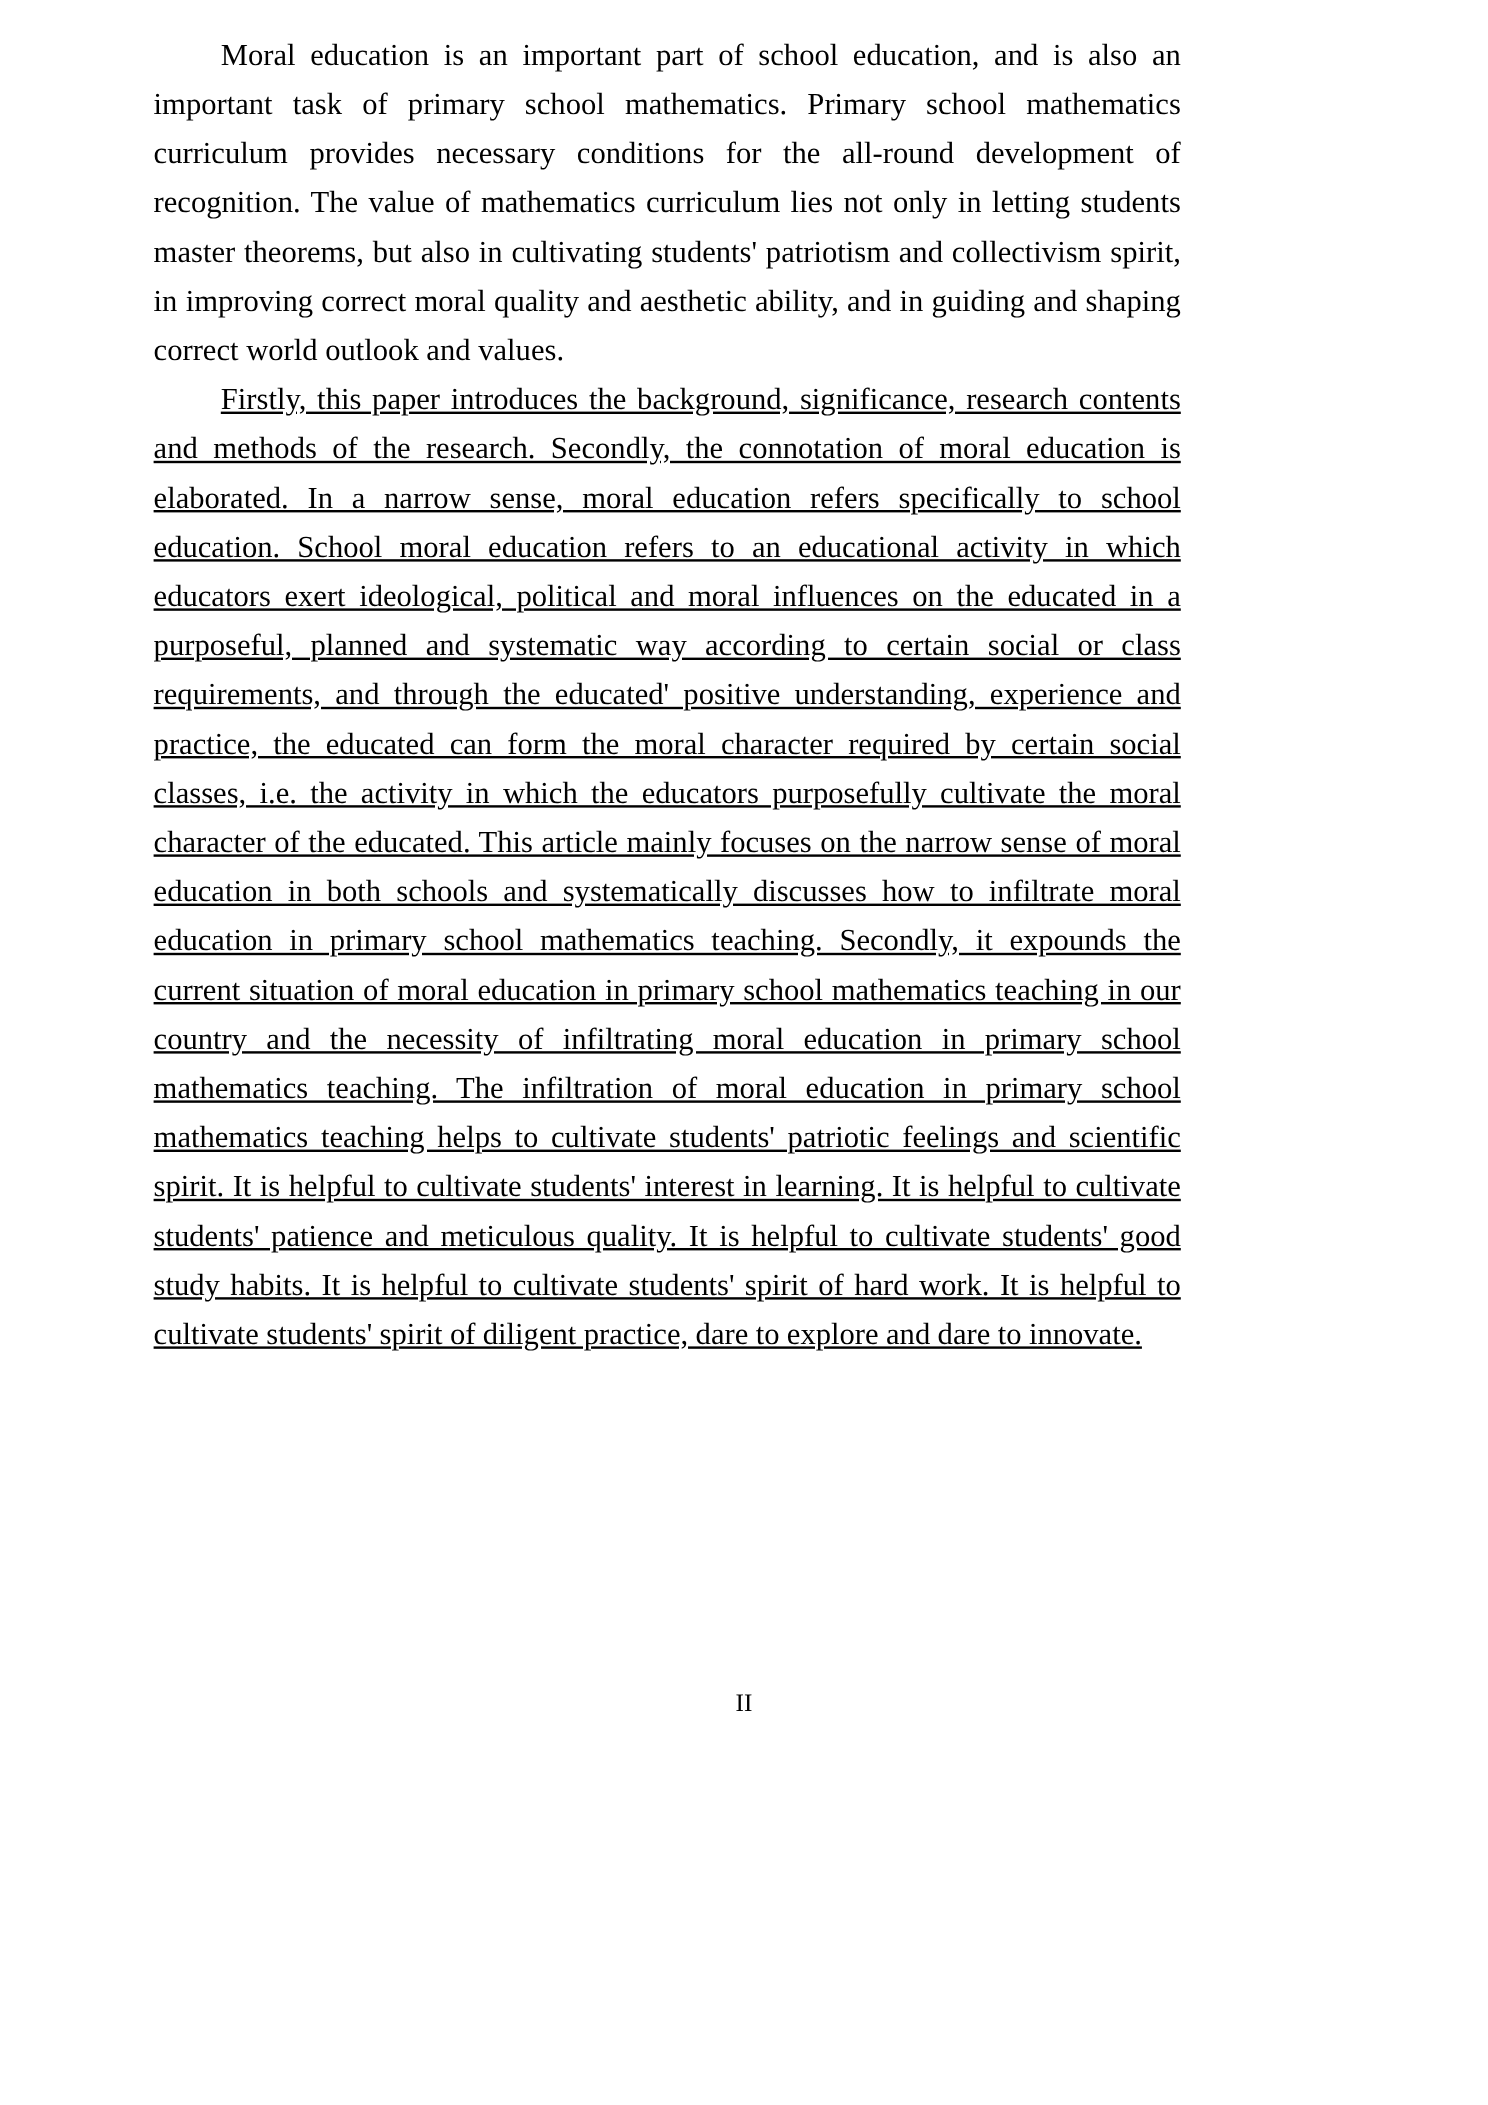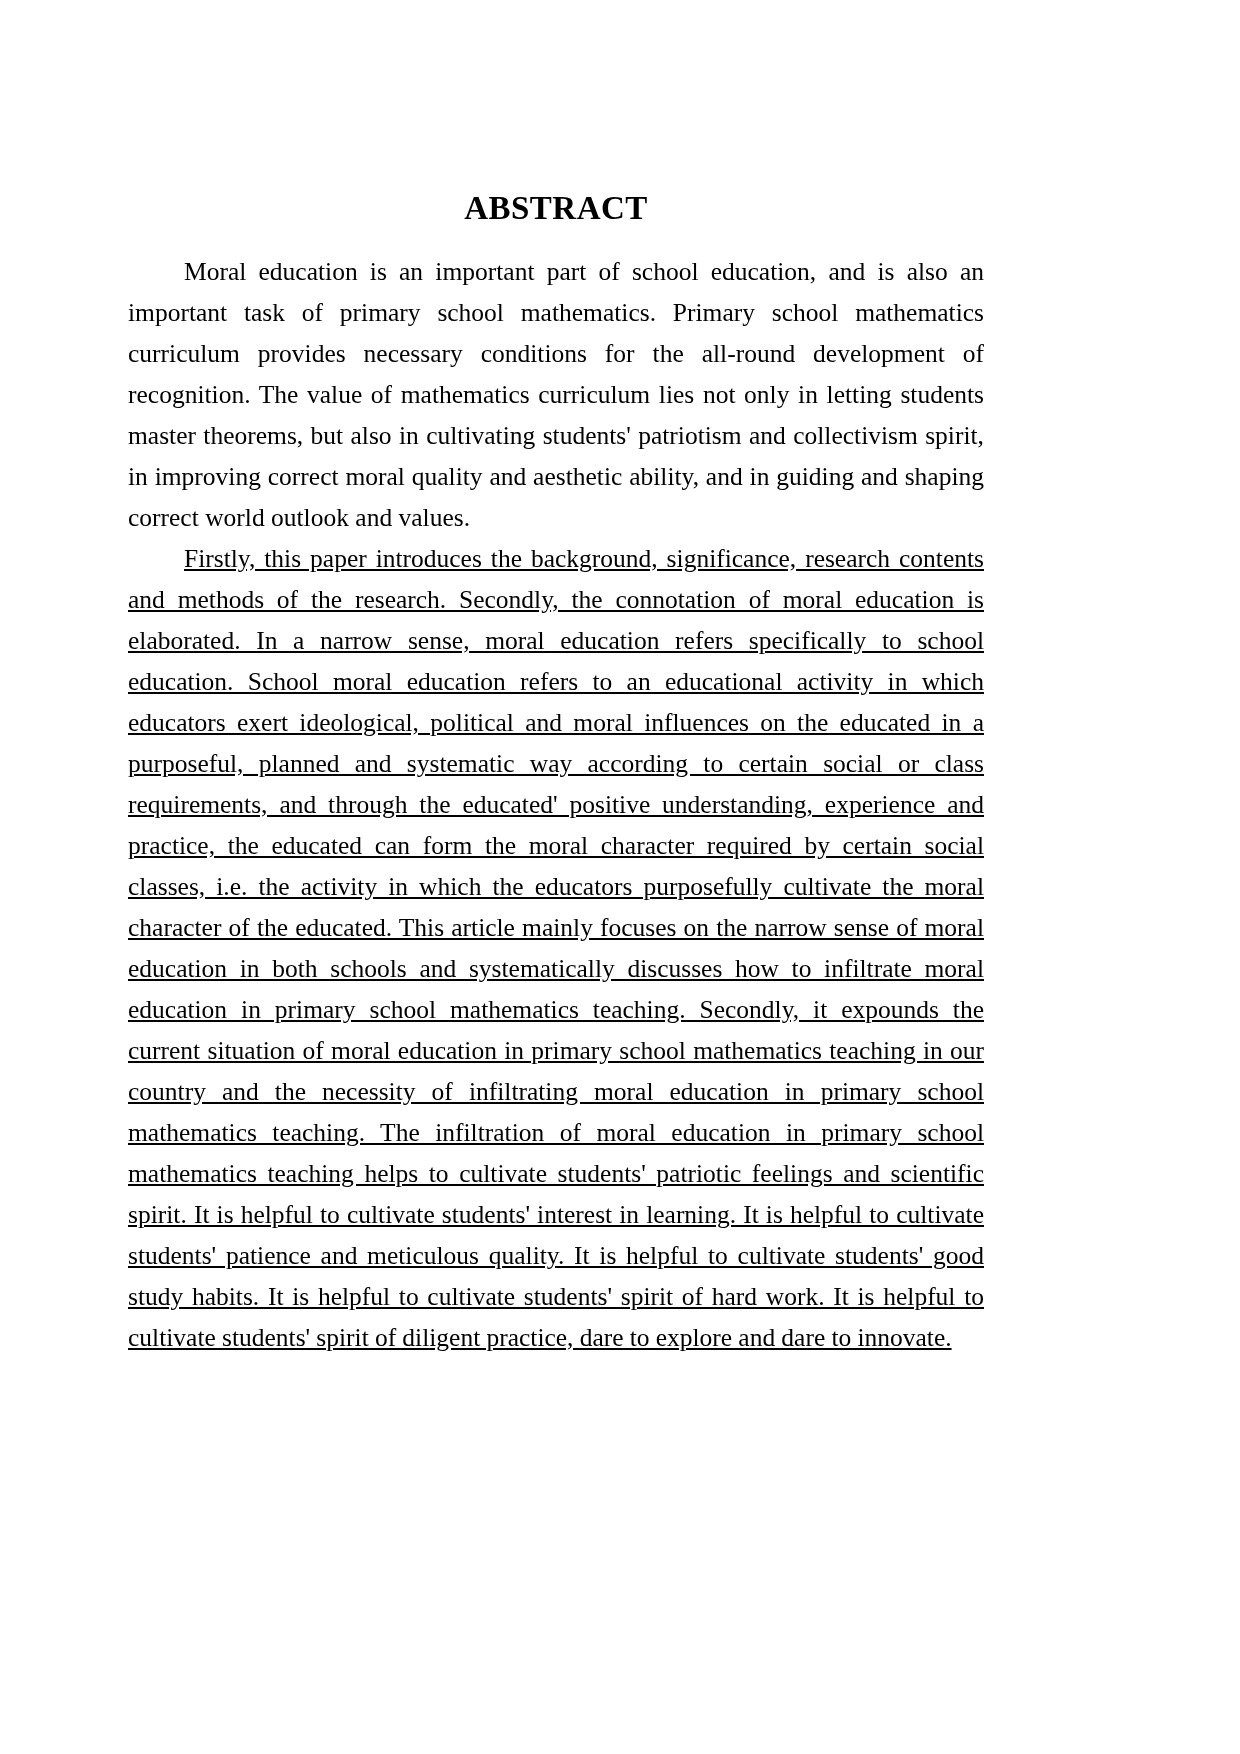--- a/index.html
+++ b/index.html
@@ -71,24 +71,24 @@
     line-height: 28px;
   }
 </style>
 </head>
 <body>
 
 <div class="page">
 
   <div class="content">
 
-    <h1 class="doc-title">ABSTRACT</h1>
 
     <div class="body-block">
       <p class="para p1">Moral education is an important part of school education, and is also an important task of primary school mathematics. Primary school mathematics curriculum provides necessary conditions for the all-round development of recognition. The value of mathematics curriculum lies not only in letting students master theorems, but also in cultivating students' patriotism and collectivism spirit, in improving correct moral quality and aesthetic ability, and in guiding and shaping correct world outlook and values.</p>
 
       <p class="para p2">Firstly, this paper introduces the background, significance, research contents and methods of the research. Secondly, the connotation of moral education is elaborated. In a narrow sense, moral education refers specifically to school education. School moral education refers to an educational activity in which educators exert ideological, political and moral influences on the educated in a purposeful, planned and systematic way according to certain social or class requirements, and through the educated' positive understanding, experience and practice, the educated can form the moral character required by certain social classes, i.e. the activity in which the educators purposefully cultivate the moral character of the educated. This article mainly focuses on the narrow sense of moral education in both schools and systematically discusses how to infiltrate moral education in primary school mathematics teaching. Secondly, it expounds the current situation of moral education in primary school mathematics teaching in our country and the necessity of infiltrating moral education in primary school mathematics teaching. The infiltration of moral education in primary school mathematics teaching helps to cultivate students' patriotic feelings and scientific spirit. It is helpful to cultivate students' interest in learning.  It is helpful to cultivate students' patience and meticulous quality.  It is helpful to cultivate students' good study habits.  It is helpful to cultivate students' spirit of hard work.  It is helpful to cultivate students' spirit of diligent practice, dare to explore and dare to innovate.</p>
     </div>
 
   </div>
 
+  <div class="footer">II</div>
 
 </div>
 
 </body></html>

